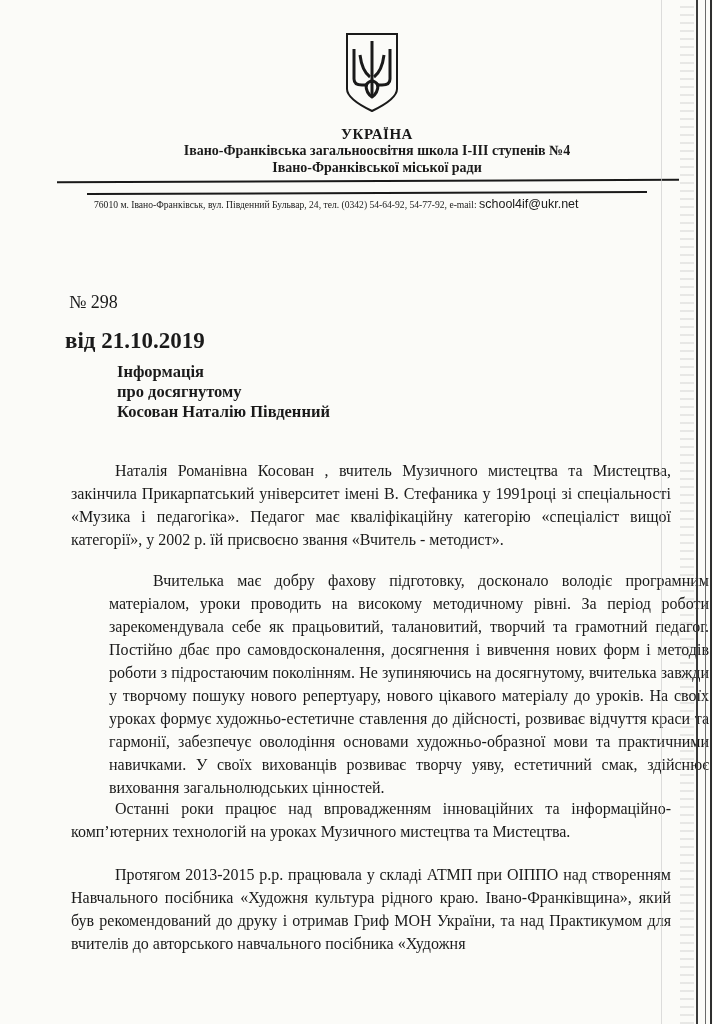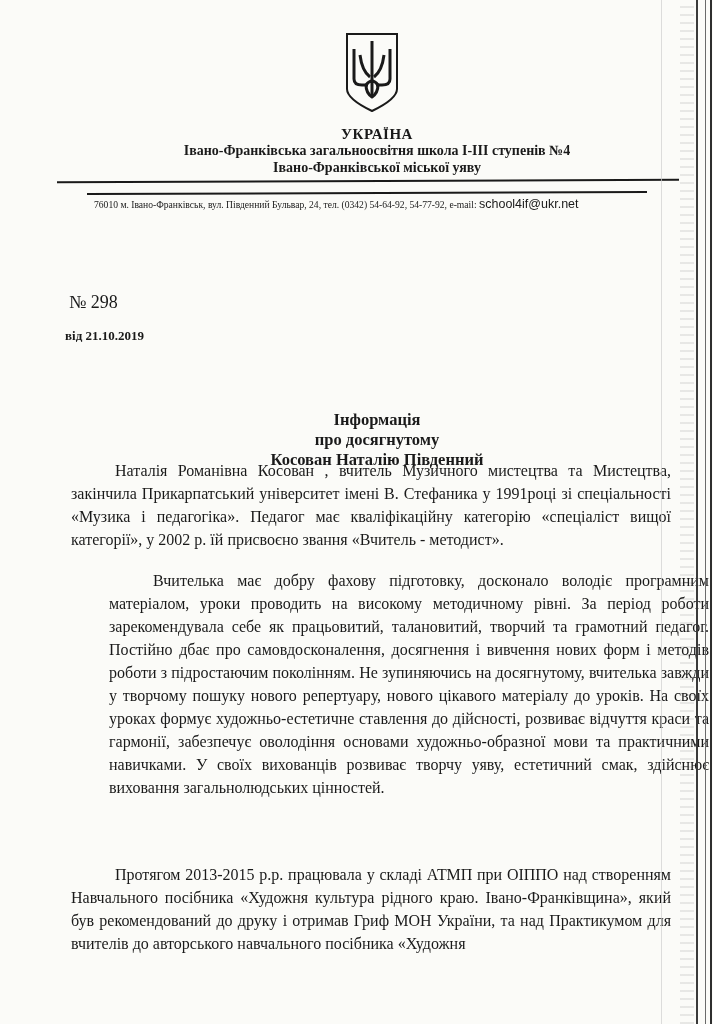--- a/index.html
+++ b/index.html
@@ -31,23 +31,23 @@
   .hdr.h2 { top: 143px; font-size: 14px; }
   .hdr.h3 { top: 160px; font-size: 14px; }
 
   .rule1 { position: absolute; left: 40px; top: 180px; width: 622px; height: 2px; background: #1a1a1a; transform: rotate(-0.25deg); }
   .rule2 { position: absolute; left: 70px; top: 192px; width: 560px; height: 2px; background: #1a1a1a; transform: rotate(-0.2deg); }
 
   .addr { position: absolute; left: 77px; top: 197px; font-size: 9.6px; white-space: nowrap; }
   .addr .mail { font-family: "Liberation Sans", "DejaVu Sans", sans-serif; font-size: 12.5px; }
 
   .num { position: absolute; left: 52px; top: 292px; font-size: 18px; font-weight: normal; }
-  .date { position: absolute; left: 48px; top: 328px; font-size: 13px; font-weight: bold; text-align: center; }
+  .date { position: absolute; left: 48px; top: 328px; font-size: 23px; font-weight: bold; text-align: center; }
 
-  .title { position: absolute; left: 100px; width: 520px; top: 362px; text-align: center; font-weight: bold; font-size: 16.5px; line-height: 20px; margin-top: 48px; }
+  .title { position: absolute; left: 100px; width: 520px; top: 362px; text-align: left; font-weight: bold; font-size: 16.5px; line-height: 20px; }
 
   .body { position: absolute; left: 54px; width: 600px; font-size: 16px; line-height: 23px; text-align: justify; }
   .body p { margin: 0; text-indent: 44px; }
   .p1 { top: 459px; }
   .p2 { top: 569px; margin-left: 38px; }
   .p3 { top: 797px; }
   .p4 { top: 863px; }
 </style>
 </head>
 <body>
@@ -61,21 +61,21 @@
       <path d="M10 18 V48 Q10 54 18 54 H24"></path>
       <path d="M46 18 V48 Q46 54 38 54 H32"></path>
       <path d="M16 24 Q18 40 26 46"></path>
       <path d="M40 24 Q38 40 30 46"></path>
       <path d="M22 54 Q28 46 34 54 Q34 62 28 66 Q22 62 22 54 Z"></path>
     </g>
   </svg>
 
   <div class="hdr h1">УКРАЇНА</div>
   <div class="hdr h2">Івано-Франківська загальноосвітня школа І-ІІІ ступенів №4</div>
-  <div class="hdr h3">Івано-Франківської міської уяву</div>
+  <div class="hdr h3">Івано-Франківської міської ради</div>
 
   <div class="rule1"></div>
   <div class="rule2"></div>
 
   <div class="addr">
     <span>76010 м. Івано-Франківськ,  вул. Південний Бульвар, 24,  тел. (0342)  54-64-92, 54-77-92,  e-mail: </span><span class="mail">school4if@ukr.net</span>
   </div>
 
   <div class="num">№ 298</div>
   <div class="date">від 21.10.2019</div>
@@ -85,20 +85,23 @@
     <div>про досягнутому</div>
     <div>Косован Наталію Південний</div>
   </div>
 
   <div class="body p1">
       <p>Наталія Романівна Косован , вчитель Музичного мистецтва та  Мистецтва, закінчила Прикарпатський університет імені В. Стефаника у 1991році зі спеціальності «Музика і педагогіка».  Педагог має  кваліфікаційну категорію «спеціаліст вищої категорії», у 2002 р. їй присвоєно звання «Вчитель - методист».</p>
     </div>
   <div class="body p2">
       <p>Вчителька має добру фахову підготовку, досконало володіє програмним матеріалом, уроки проводить на високому методичному рівні.  За період роботи зарекомендувала себе як працьовитий, талановитий, творчий  та грамотний педагог. Постійно дбає про самовдосконалення, досягнення і вивчення нових форм і методів роботи з підростаючим поколінням.  Не зупиняючись на досягнутому,  вчителька завжди у творчому пошуку нового репертуару, нового цікавого матеріалу до уроків. На своїх уроках  формує художньо-естетичне ставлення до дійсності, розвиває відчуття краси та гармонії, забезпечує оволодіння основами художньо-образної мови та практичними навичками. У своїх вихованців  розвиває творчу уяву, естетичний смак, здійснює виховання загальнолюдських цінностей.</p>
     </div>
+  <div class="body p3">
+      <p>Останні  роки працює над впровадженням інноваційних та інформаційно-комп’ютерних  технологій на уроках  Музичного мистецтва та Мистецтва.</p>
+    </div>
   <div class="body p4">
       <p>Протягом 2013-2015 р.р. працювала у складі АТМП при ОІППО над створенням Навчального посібника «Художня культура рідного краю. Івано-Франківщина», який був рекомендований до друку і отримав Гриф МОН України, та над Практикумом для вчителів до авторського навчального посібника «Художня</p>
     </div>
 
   <div class="edge">
     <span class="s1"></span>
       <span class="dots"></span>
       <span class="s2"></span>
       <span class="s3"></span>
       <span class="s4"></span>

